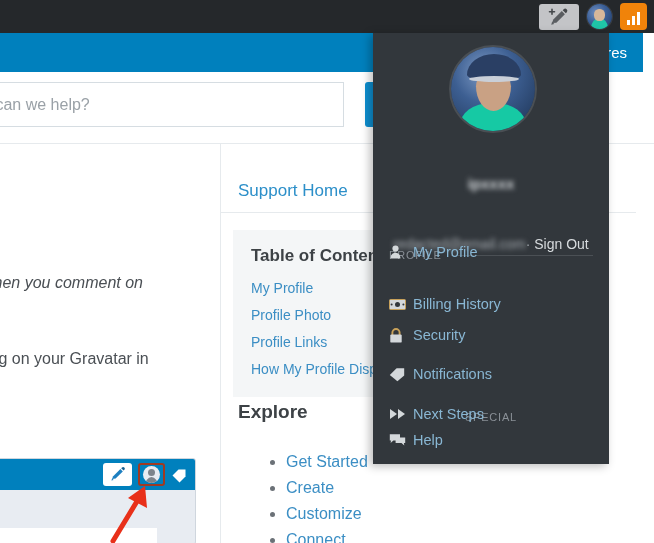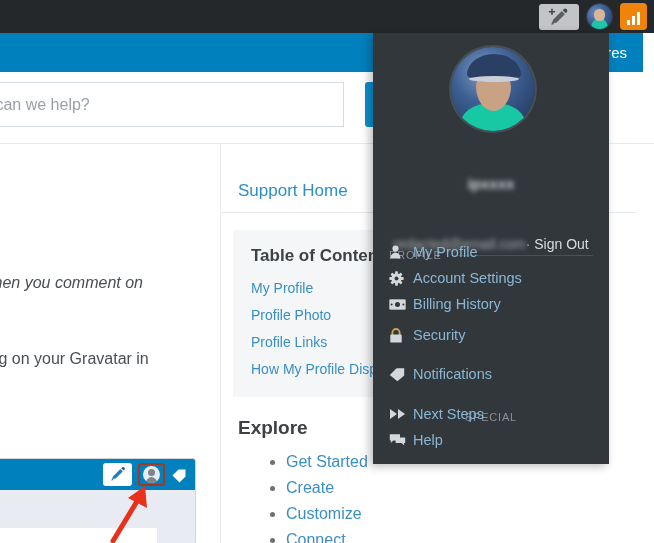--- a/index.html
+++ b/index.html
@@ -215,21 +215,20 @@
     white-space: nowrap;
   }
   .toc-link:last-child { margin-bottom: 0; }
 
   .explore-title {
     position: absolute;
     left: 0px; top: 258px;
     color: #3d4246;
     font-size: 19px;
     font-weight: bold;
-    margin-top: 16px;
   }
   .explore-list {
     position: absolute;
     left: 14px; top: 294px;
     margin: 12px;
     padding: 0 0 0 22px;
     list-style: disc;
   }
   .explore-list li {
     color: #6b7177;
@@ -551,35 +550,20 @@
   <div class="dd-item" style="top:206px;">
     <span class="dd-ico">
       <svg width="13" height="14" viewBox="0 0 13 14">
           <circle cx="6.5" cy="3.6" r="3.1" fill="#d4d8db"></circle>
           <path d="M1.6 13.5 C1.6 9.7 3.8 7.8 6.5 7.8 C9.2 7.8 11.4 9.7 11.4 13.5 Z" fill="#d4d8db"></path>
         </svg>
     </span>
     <span class="dd-lbl">My Profile</span>
   </div>
 
-  <div class="dd-item" style="top:232px;">
-    <span class="dd-ico">
-      <svg width="15" height="15" viewBox="0 0 15 15">
-        <g fill="#d4d8db">
-          <rect x="6.1" y="0.3" width="2.8" height="14.4" rx="0.7"></rect>
-          <rect x="0.3" y="6.1" width="14.4" height="2.8" rx="0.7"></rect>
-          <rect x="6.1" y="0.3" width="2.8" height="14.4" rx="0.7" transform="rotate(45 7.5 7.5)"></rect>
-          <rect x="6.1" y="0.3" width="2.8" height="14.4" rx="0.7" transform="rotate(-45 7.5 7.5)"></rect>
-          <circle cx="7.5" cy="7.5" r="5.1"></circle>
-        </g>
-        <circle cx="7.5" cy="7.5" r="1.9" fill="#32373c"></circle>
-      </svg>
-    </span>
-    <span class="dd-lbl">Account Settings</span>
-  </div>
 
   <div class="dd-item" style="top:258px;">
     <span class="dd-ico">
       <svg width="17" height="11" viewBox="0 0 17 11">
         <rect x="0.5" y="0.5" width="16" height="10" rx="1" fill="#d4d8db" stroke="#c8a15a" stroke-width="1"></rect>
         <circle cx="8.5" cy="5.5" r="2.5" fill="#32373c"></circle>
         <circle cx="2.6" cy="5.5" r="1" fill="#32373c"></circle>
         <circle cx="14.4" cy="5.5" r="1" fill="#32373c"></circle>
       </svg>
     </span>

